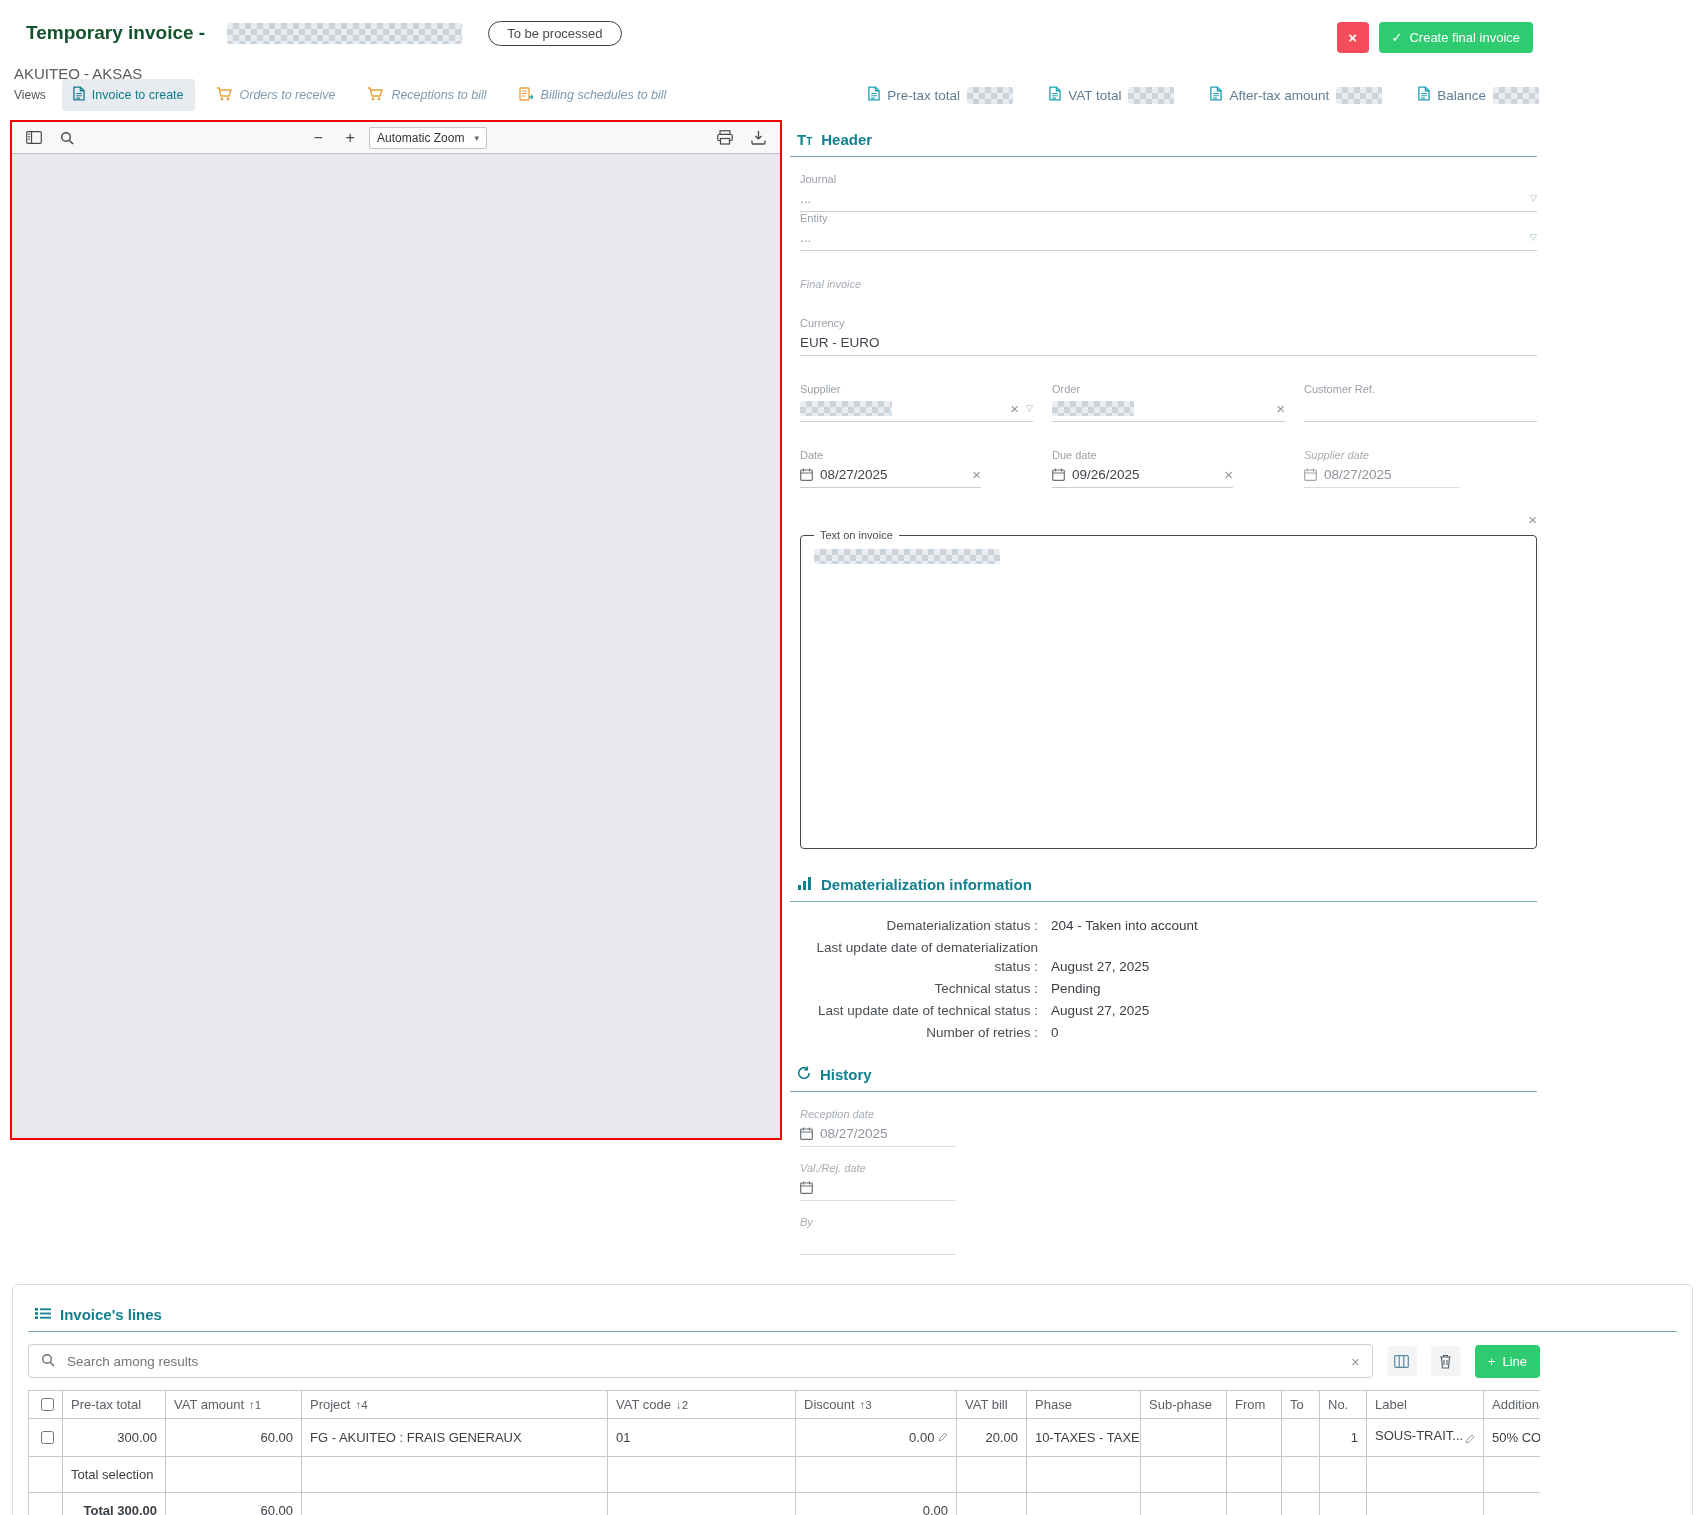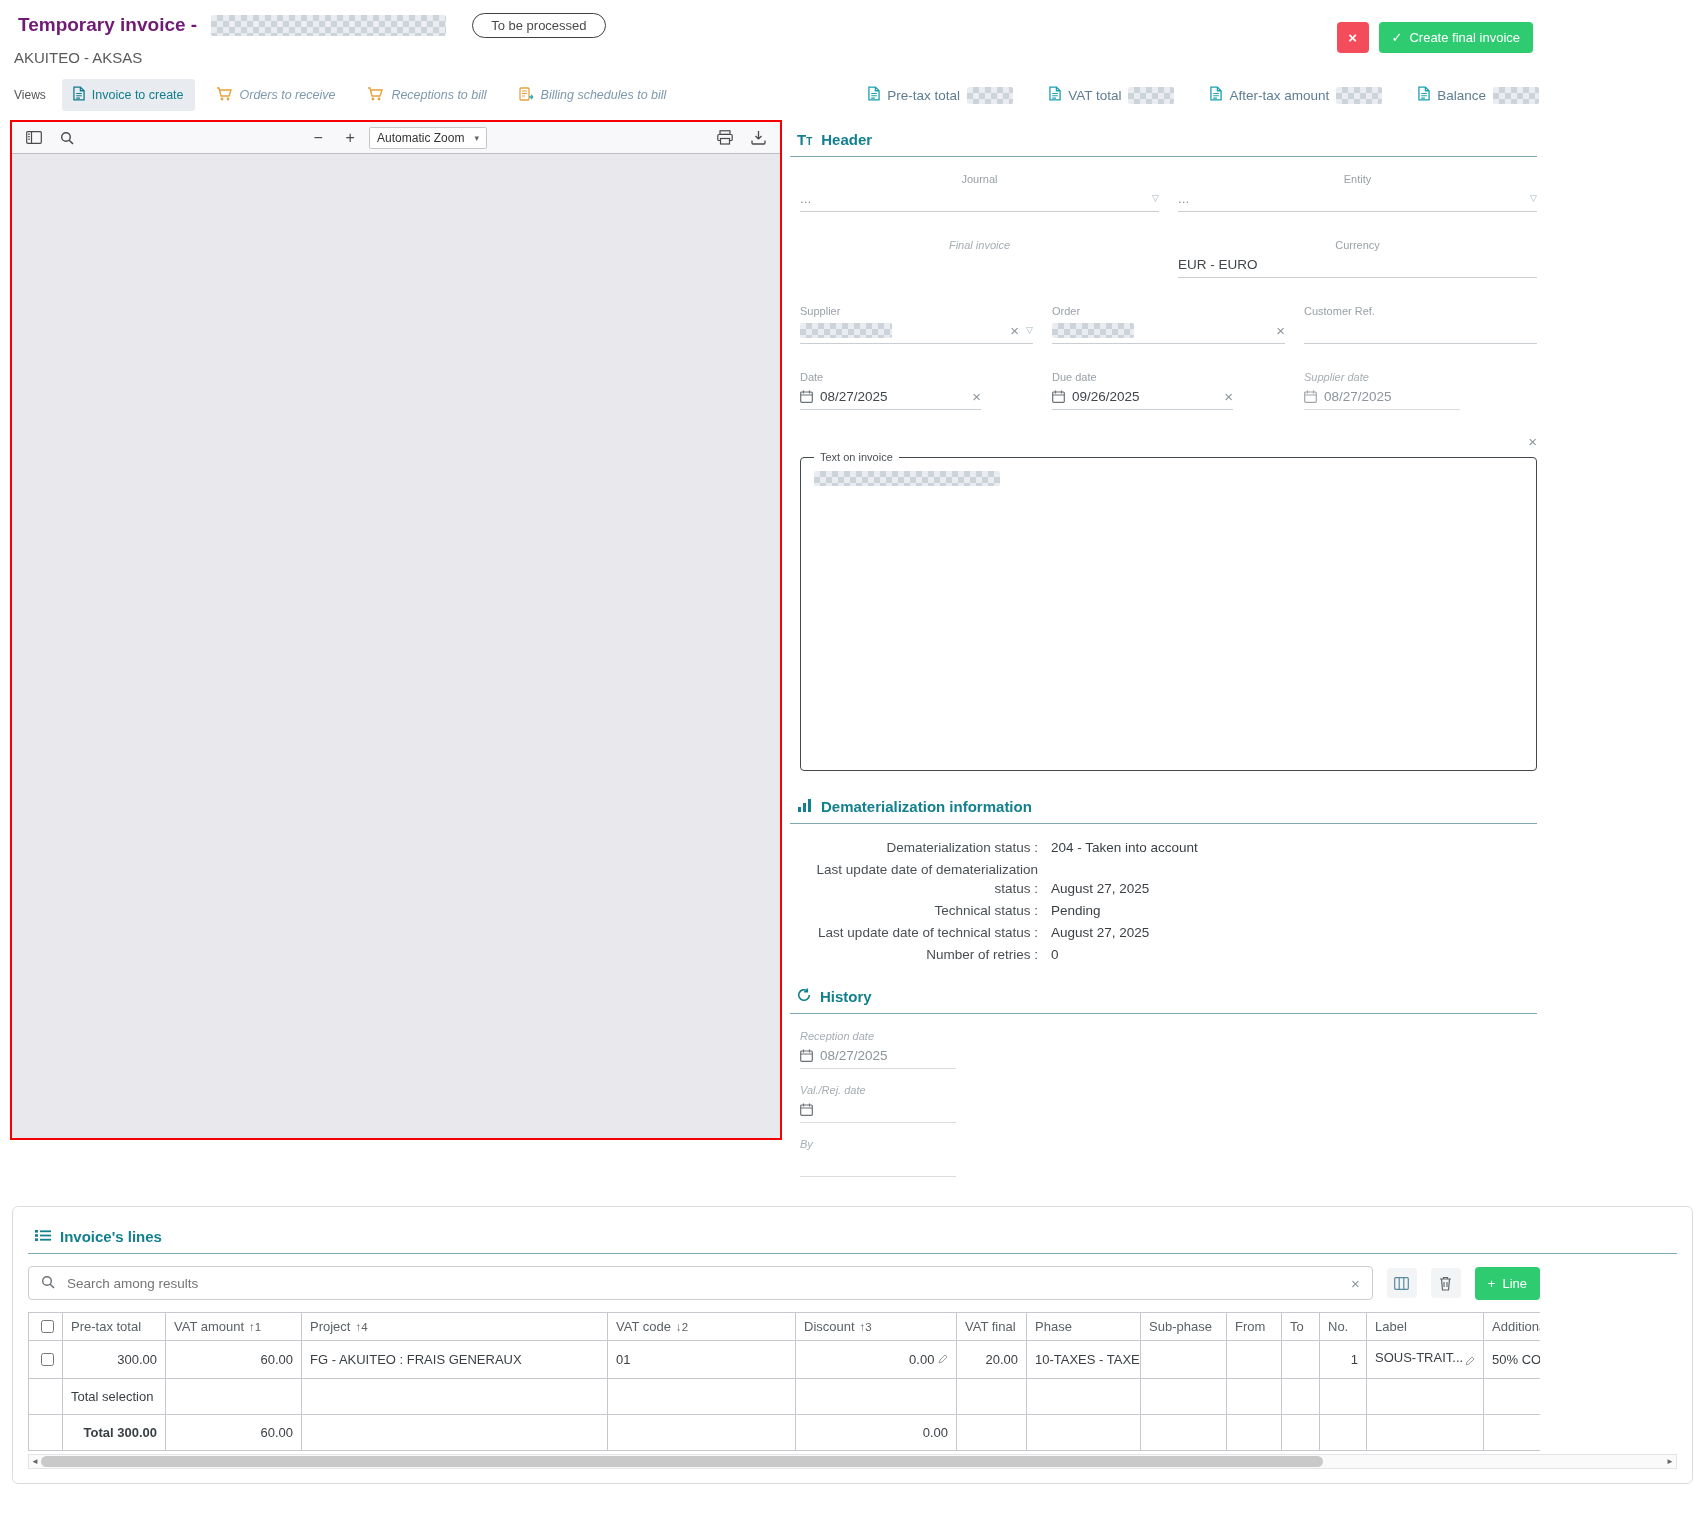--- a/index.html
+++ b/index.html
@@ -16,21 +16,21 @@
     display:inline-block; border-radius:2px;
     background-image:
       linear-gradient(45deg, #ccd4da 25%, transparent 25%, transparent 75%, #ccd4da 75%),
       linear-gradient(45deg, #ccd4da 25%, #e9edf1 25%, #e9edf1 75%, #ccd4da 75%);
     background-size:12px 12px; background-position:0 0, 6px 6px;
   }
 
   
   .top { padding:10px 14px 0; height:74px; position:relative; }
   .title-row { display:flex; align-items:center; }
-  .page-title { margin:4px; font-size:19px; font-weight:700; color:#701a75; }
+  .page-title { margin:12px; font-size:19px; font-weight:700; color:#14532d; }
   .red-title { width:235px; height:21px; margin-left:10px; }
   .badge { margin-left:26px; border:1px solid #404040; border-radius:13px; background:#fff;
            padding:4px 18px; font-size:13px; color:#4a4a4a; }
   .subtitle { margin-top:9px; font-size:15px; color:#5a5a5a; }
   .top-actions { position:absolute; top:22px; right:172px; display:flex; gap:10px; }
   .btn { border-radius:4px; color:#fff; font-size:13px; }
   .btn-red { width:32px; height:31px; background:#f54c5b; font-size:15px; font-weight:700; }
   .btn-green { height:31px; background:#2ecb71; padding:0 13px; display:flex; align-items:center; gap:7px; }
 
   
@@ -62,21 +62,21 @@
   .pdf-content { height:calc(100% - 33px); background:#e9e9ed; }
 
   
   .right-panel { width:747px; flex:none; }
   .sec-title { display:flex; align-items:center; gap:9px; color:#12808f; font-size:15px; font-weight:700;
                padding:11px 0 8px 7px; border-bottom:1px solid #7fa9b2; }
   .tt-icon .t1 { font-size:15px; font-weight:700; }
   .tt-icon .t2 { font-size:10px; font-weight:700; }
   .fields { padding:16px 0 0 10px; }
   .fgrid { display:grid; column-gap:19px; margin-bottom:27px; }
-  .g2 { grid-template-columns:1fr 1fr;text-align:center; }
+  .g2 { grid-template-columns:1fr; }
   .g3 { grid-template-columns:1fr 1fr 1fr; }
   .lab { font-size:11px; color:#9aa1a9; margin-bottom:3px; }
   .lab.disabled { font-style:italic; color:#a6adb4; }
   .val { display:flex; align-items:center; gap:7px; min-height:24px; padding-bottom:3px;
          border-bottom:1px solid #c9ced3; font-size:13.5px; color:#40464c; }
   .val.noborder { border-bottom:none; }
   .val .sp { flex:1; }
   .val.disabled { color:#8d949b; border-bottom-color:#dadde0; }
   .ph { color:#8d949b; }
   .chev { color:#9fb3bf; font-size:9px; }
@@ -531,21 +531,21 @@
           <col style="width:800px">
       </colgroup>
       <thead>
         <tr>
           <th class="cb"><input type="checkbox" style=""></th>
           <th><span>Pre-tax total</span></th>
           <th><span>VAT amount</span><span class="sort">↑1</span></th>
           <th><span>Project</span><span class="sort">↑4</span></th>
           <th><span>VAT code</span><span class="sort">↓2</span></th>
           <th><span>Discount</span><span class="sort">↑3</span></th>
-          <th><span>VAT final</span></th>
+          <th><span>VAT bill</span></th>
           <th><span>Phase</span></th>
           <th><span>Sub-phase</span></th>
           <th><span>From</span></th>
           <th><span>To</span></th>
           <th><span>No.</span></th>
           <th><span>Label</span></th>
           <th><span>Additional</span></th>
         </tr>
       </thead>
       <tbody>

